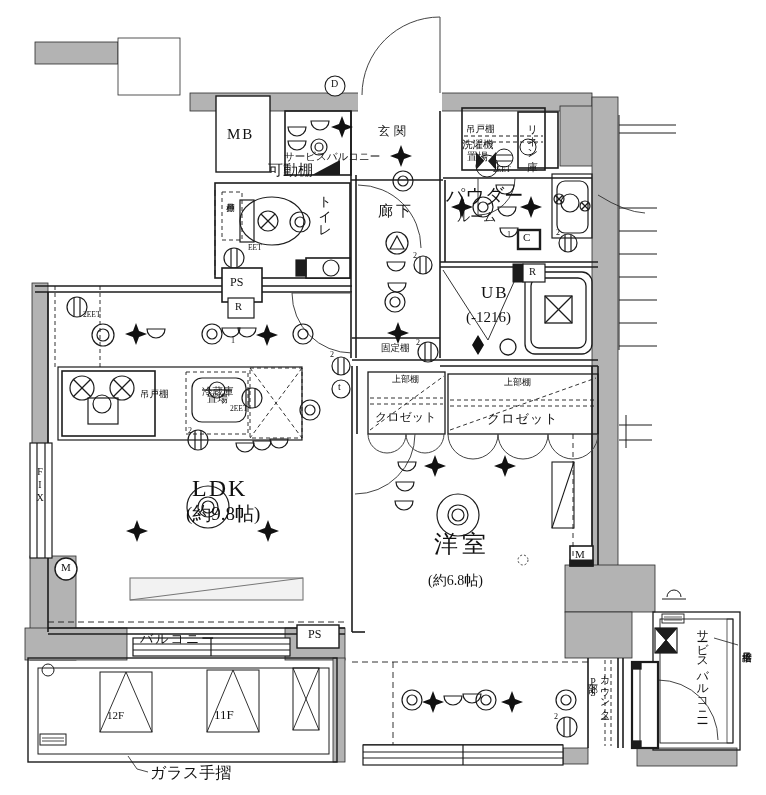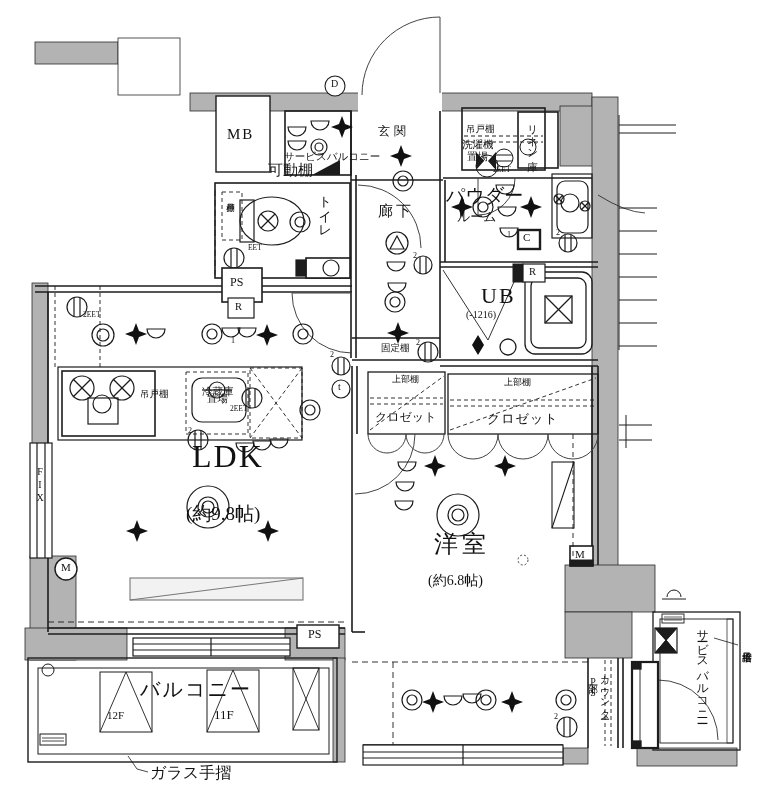--- a/index.html
+++ b/index.html
@@ -391,47 +391,47 @@
   <div class="lbl" style="left:462px;top:139px;font-size:10.5px">洗濯機</div>
   <div class="lbl" style="left:467px;top:151px;font-size:10.5px">置場</div>
   <div class="lbl vtext" style="left:527px;top:117px;font-size:10.5px;height:50px">リネン庫</div>
   <div class="lbl vtext" style="left:318px;top:187px;font-size:13px;height:58px">トイレ</div>
   <div class="lbl vtext" style="left:226px;top:197px;font-size:8.5px;height:38px">吊戸棚</div>
   <div class="lbl" style="left:248px;top:244px;font-size:7.5px">EET</div>
   <div class="lbl" style="left:378px;top:204px;font-size:15px;letter-spacing:3px">廊下</div>
   <div class="lbl" style="left:446px;top:186px;font-size:19px">パウダー</div>
   <div class="lbl" style="left:457px;top:210px;font-size:13px">ルーム</div>
   <div class="lbl" style="left:493px;top:166px;font-size:7.5px">2EET</div>
-  <div class="lbl" style="left:481px;top:284px;font-size:22px;letter-spacing:2px">UB</div>
-  <div class="lbl" style="left:466px;top:310px;font-size:10px">(-1216)</div>
+  <div class="lbl" style="left:481px;top:284px;font-size:17px;letter-spacing:2px">UB</div>
+  <div class="lbl" style="left:466px;top:310px;font-size:15px">(-1216)</div>
   <div class="lbl" style="left:230px;top:276px;font-size:12px">PS</div>
   <div class="lbl" style="left:235px;top:301px;font-size:10.5px">R</div>
   <div class="lbl" style="left:523px;top:232px;font-size:11px">C</div>
   <div class="lbl" style="left:529px;top:266px;font-size:10.5px">R</div>
   <div class="lbl" style="left:83px;top:311px;font-size:7.5px">2EET</div>
   <div class="lbl" style="left:381px;top:344px;font-size:9.5px">固定棚</div>
   <div class="lbl" style="left:392px;top:375px;font-size:9px">上部棚</div>
   <div class="lbl" style="left:504px;top:378px;font-size:9px">上部棚</div>
   <div class="lbl" style="left:375px;top:411px;font-size:12px">クロゼット</div>
   <div class="lbl" style="left:487px;top:412px;font-size:13px;letter-spacing:1px">クロゼット</div>
   <div class="lbl" style="left:140px;top:390px;font-size:9.5px">吊戸棚</div>
   <div class="lbl" style="left:202px;top:386px;font-size:10.5px">冷蔵庫</div>
   <div class="lbl" style="left:207px;top:393px;font-size:10.5px">置場</div>
   <div class="lbl" style="left:230px;top:405px;font-size:7.5px">2EET</div>
-  <div class="lbl" style="left:192px;top:440px;font-size:32px;letter-spacing:2px">LDK</div>
+  <div class="lbl" style="left:192px;top:476px;font-size:24px;letter-spacing:2px">LDK</div>
   <div class="lbl" style="left:186px;top:504px;font-size:19px">(約9.8帖)</div>
   <div class="lbl" style="left:434px;top:532px;font-size:24px;letter-spacing:4px">洋室</div>
   <div class="lbl" style="left:428px;top:574px;font-size:14px">(約6.8帖)</div>
   <div class="lbl vtext" style="left:34px;top:466px;font-size:10px;height:44px;letter-spacing:2px">FIX</div>
   <div class="lbl" style="left:575px;top:549px;font-size:11px">M</div>
   <div class="lbl" style="left:61px;top:562px;font-size:11px">M</div>
   <div class="lbl" style="left:331px;top:79px;font-size:10px">D</div>
   <div class="lbl" style="left:338px;top:382px;font-size:10px">t</div>
   <div class="lbl" style="left:308px;top:628px;font-size:12px">PS</div>
-  <div class="lbl" style="left:140px;top:679px;font-size:20px;letter-spacing:2px">バルコニー</div>
+  <div class="lbl" style="left:140px;top:632px;font-size:13px;letter-spacing:2px">バルコニー</div>
   <div class="lbl" style="left:107px;top:710px;font-size:11px">12F</div>
   <div class="lbl" style="left:214px;top:708px;font-size:13px">11F</div>
   <div class="lbl" style="left:150px;top:765px;font-size:16px">ガラス手摺</div>
   <div class="lbl vtext" style="left:599px;top:668px;font-size:10px;height:76px">カウンター</div>
   <div class="lbl vtext" style="left:587px;top:676px;font-size:10px;height:60px">下部PS</div>
   <div class="lbl vtext" style="left:696px;top:621px;font-size:12px;height:126px">サービスバルコニー</div>
   <div class="lbl vtext" style="left:741px;top:645px;font-size:9.5px;height:70px">縦格子手摺</div>
 
   <div class="lbl" style="left:188px;top:427px;font-size:8px">2</div>
   <div class="lbl" style="left:413px;top:252px;font-size:8px">2</div>

